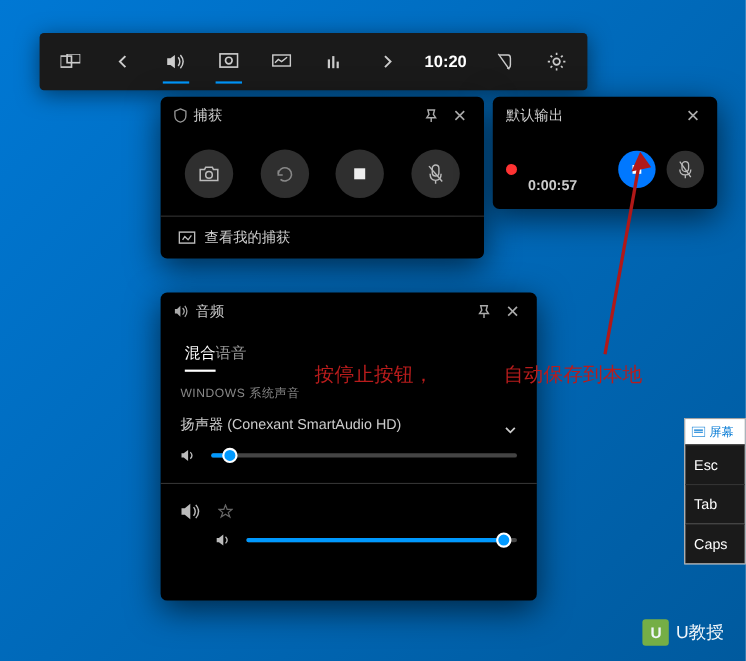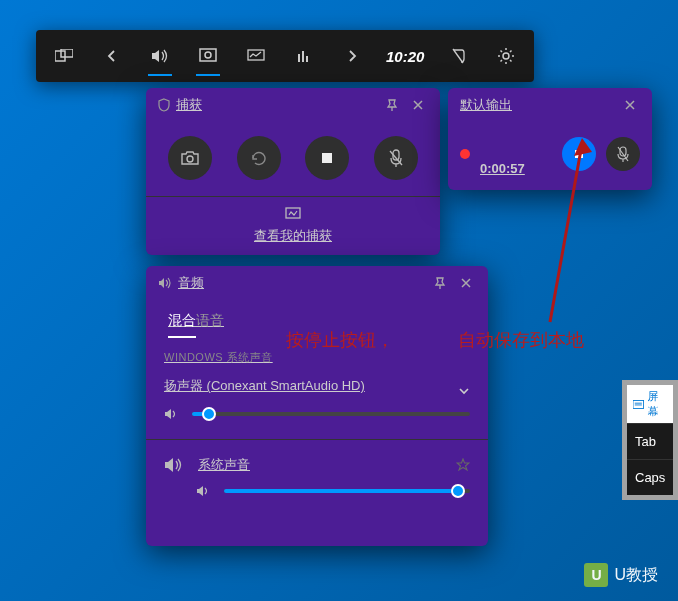--- a/index.html
+++ b/index.html
@@ -7,37 +7,35 @@
   width: 678px; height: 601px;
   background: linear-gradient(135deg, #0078d4 0%, #005a9e 100%);
   font-family: "Segoe UI", "Microsoft YaHei", sans-serif;
   color: #fff; position: relative; overflow: hidden;
 }
 .gamebar {
   position: absolute; top: 30px; left: 36px;
   display: flex; align-items: center;
   background: #1a1a1a; border-radius: 4px; padding: 4px;
   box-shadow: 0 4px 20px rgba(0,0,0,.5);
-  font-style: italic;
 }
 .gb-btn {
   width: 48px; height: 44px; display: flex;
   align-items: center; justify-content: center;
   cursor: pointer; position: relative;
 }
 .gb-btn.active::after {
   content: ''; position: absolute; bottom: 2px;
   left: 12px; right: 12px; height: 2px; background: #0099ff;
 }
 .gb-time { font-size: 15px; font-weight: 600; padding: 0 10px; }
 .panel {
-  position: absolute; background: #4c1d95;
+  position: absolute; background: #000000;
   border-radius: 6px; box-shadow: 0 8px 30px rgba(0,0,0,.6);
   color: #ccc;
-  text-decoration: underline;
 }
 .panel-capture { top: 88px; left: 146px; width: 294px; }
 .panel-status { top: 88px; left: 448px; width: 204px; }
 .panel-audio { top: 266px; left: 146px; width: 342px; height: 280px; }
 .p-head {
   display: flex; align-items: center; padding: 8px 12px;
   font-size: 13px; gap: 6px;
 }
 .p-head .spacer { flex: 1; }
 .p-head .hbtn { width: 20px; display: flex; justify-content: center; cursor: pointer; }
@@ -48,21 +46,20 @@
 .cap-btn {
   width: 44px; height: 44px; border-radius: 50%;
   background: #2f2f2f; display: flex;
   align-items: center; justify-content: center; cursor: pointer;
 }
 .sub-label { font-size: 12px; color: #999; padding: 6px 16px 10px; }
 .link-row {
   display: flex; align-items: center; gap: 8px;
   padding: 10px 16px; font-size: 13px; border-top: 1px solid #333;
   cursor: pointer;
-  flex-direction: column;
 }
 .status-body {
   display: flex; align-items: center; padding: 10px 12px 14px;
   gap: 10px;
 }
 .rec-dot { width: 10px; height: 10px; border-radius: 50%; background: #ff3333; }
 .rec-time { font-size: 13px; font-weight: 600; flex: 1; margin-top: 29px; }
 .stop-btn {
   width: 34px; height: 34px; border-radius: 50%;
   background: #0078ff; display: flex;
@@ -103,21 +100,21 @@
   display: flex; align-items: center; gap: 14px;
   padding: 12px 18px 4px;
 }
 .sys-name { flex: 1; font-size: 13px; }
 .anno { position: absolute; font-size: 18px; color: #b91c1c; font-weight: 400; }
 .anno1 { top: 328px; left: 286px; }
 .anno2 { top: 328px; left: 458px; }
 .arrow-svg { position: absolute; top: 138px; left: 510px; pointer-events: none; }
 .osk {
   position: absolute; right: 0; top: 380px; width: 56px;
-  background: #fff; border: 5px solid #a3a3a3;
+  background: #fff; border: 1px solid #a3a3a3;
 }
 .osk-head { font-size: 11px; color: #0078d4; padding: 4px 6px; display: flex; align-items: center; gap: 4px; }
 .osk-key {
   background: #1a1a1a; color: #fff; font-size: 13px;
   padding: 10px 8px; border-top: 1px solid #333;
 }
 .watermark {
   position: absolute; right: 20px; bottom: 14px;
   display: flex; align-items: center; gap: 6px;
   color: #fff; font-size: 16px; opacity: .95;
@@ -330,21 +327,20 @@
     </div>
   </div>
   <div class="hr"></div>
   <div class="sys-row">
     <span>
       <svg width="20" height="18" viewBox="0 0 20 18">
           <path d="M1 6 L4 6 L9 2 L9 16 L4 12 L1 12 Z" fill="#bbb"></path>
           <path d="M12 5 Q15 9 12 13 M14 3 Q19 9 14 15" fill="none" stroke="#bbb" stroke-width="1.3"></path>
         </svg>
     </span>
-    <span class="sys-name">系统声音</span>
     <span>
       <svg width="14" height="14" viewBox="0 0 14 14">
           <path d="M7 1 L8.5 5 L13 5 L9.5 8 L11 12 L7 9.5 L3 12 L4.5 8 L1 5 L5.5 5 Z" fill="none" stroke="#666" stroke-width="1.1"></path>
         </svg>
     </span>
   </div>
   <div class="slider-row" style="padding-left:50px">
     <span>
       <svg width="16" height="14" viewBox="0 0 16 14">
           <path d="M1 5 L3 5 L7 2 L7 12 L3 9 L1 9 Z" fill="#bbb"></path>
@@ -367,20 +363,21 @@
 
 <div class="osk">
   <div class="osk-head">
     <svg width="12" height="9" viewBox="0 0 12 9">
         <rect x="0" y="0" width="12" height="9" fill="none" stroke="#0078d4" stroke-width="1"></rect>
         <line x1="2" y1="3" x2="10" y2="3" stroke="#0078d4"></line>
         <line x1="2" y1="5" x2="10" y2="5" stroke="#0078d4"></line>
       </svg>
     <span>屏幕</span>
   </div>
+  <div class="osk-key">Esc</div>
   <div class="osk-key">Tab</div>
   <div class="osk-key">Caps</div>
 </div>
 
 <div class="watermark">
   <span class="wm-ic">U</span>
   <span>U教授</span>
 </div>
 
 </body></html>

